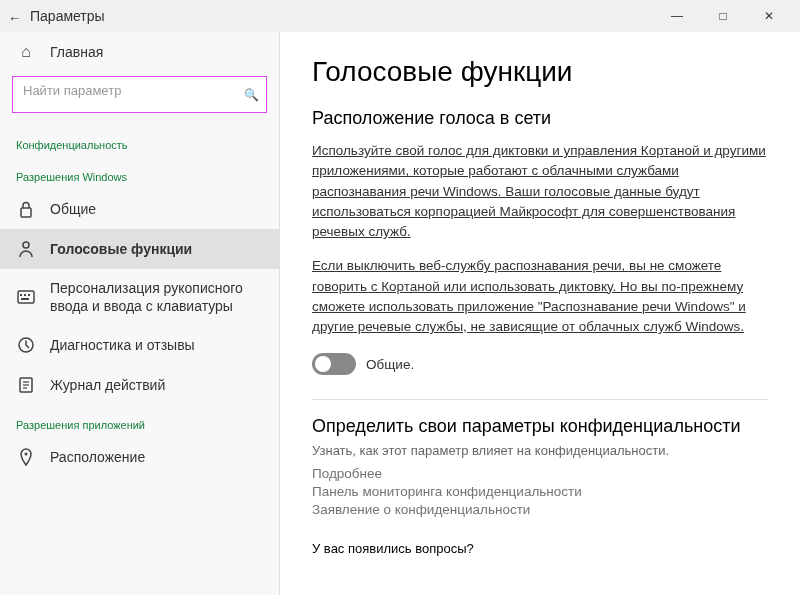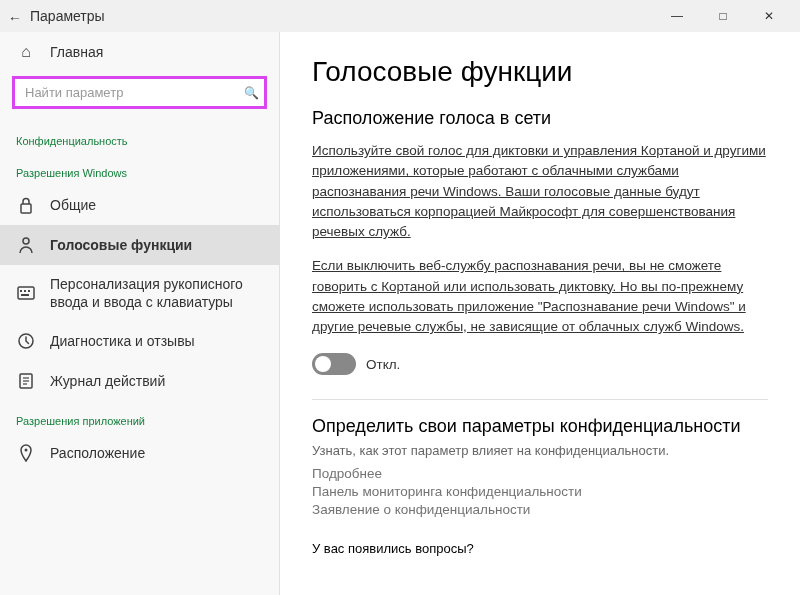--- a/index.html
+++ b/index.html
@@ -66,22 +66,22 @@
       overflow-y: auto;
       border-right: 1px solid #e0e0e0;
     }
 
     .sidebar-search {
       margin: 4px 12px 12px 12px;
       position: relative;
     }
     .sidebar-search input {
       width: 100%;
-      padding: 6px 32px 6px 10px;
-      border: 3px solid #d946ef;
+      padding: 6px 32px 14px 10px;
+      border: 1px solid #d946ef;
       background: #fff;
       font-size: 13px;
       color: #000000;
       outline: none;
     }
     .sidebar-search input::placeholder { color: #999; }
     .search-icon-btn {
       position: absolute;
       right: 8px;
       top: 50%;
@@ -338,21 +338,21 @@
     <h2 class="section-title">Расположение голоса в сети</h2>
 
     <p class="content-text">Используйте свой голос для диктовки и управления Кортаной и другими приложениями, которые работают с облачными службами распознавания речи Windows. Ваши голосовые данные будут использоваться корпорацией Майкрософт для совершенствования речевых служб.</p>
 
     <p class="content-text">Если выключить веб-службу распознавания речи, вы не сможете говорить с Кортаной или использовать диктовку. Но вы по-прежнему сможете использовать приложение "Распознавание речи Windows" и другие речевые службы, не зависящие от облачных служб Windows.</p>
 
     <div class="toggle-row">
       <div class="toggle">
         <div class="toggle-knob"></div>
       </div>
-      <span class="toggle-label">Откл.</span>
+      <span class="toggle-label">Общие.</span>
     </div>
 
     <div class="divider"></div>
 
     <h2 class="privacy-section-title">Определить свои параметры конфиденциальности</h2>
     <p class="privacy-subtitle">Узнать, как этот параметр влияет на конфиденциальности.</p>
 
     <a class="privacy-link">Подробнее</a>
     <a class="privacy-link">Панель мониторинга конфиденциальности</a>
     <a class="privacy-link">Заявление о конфиденциальности</a>

